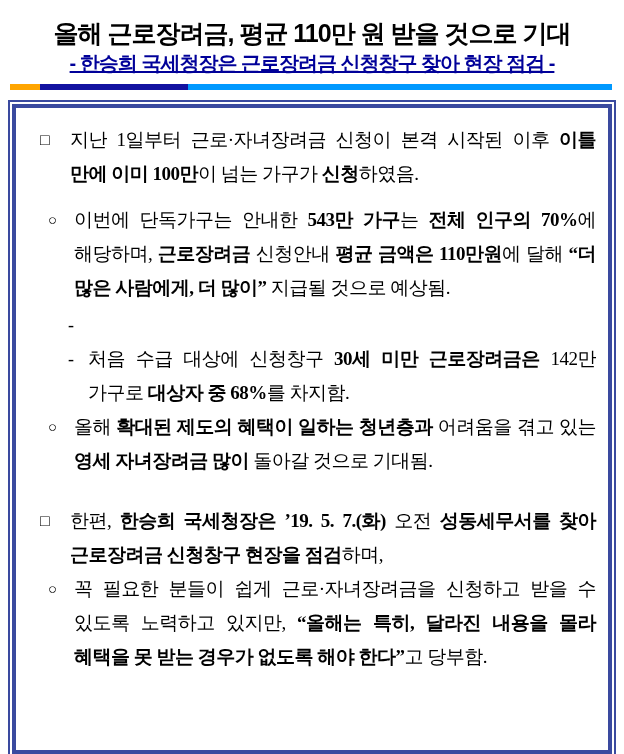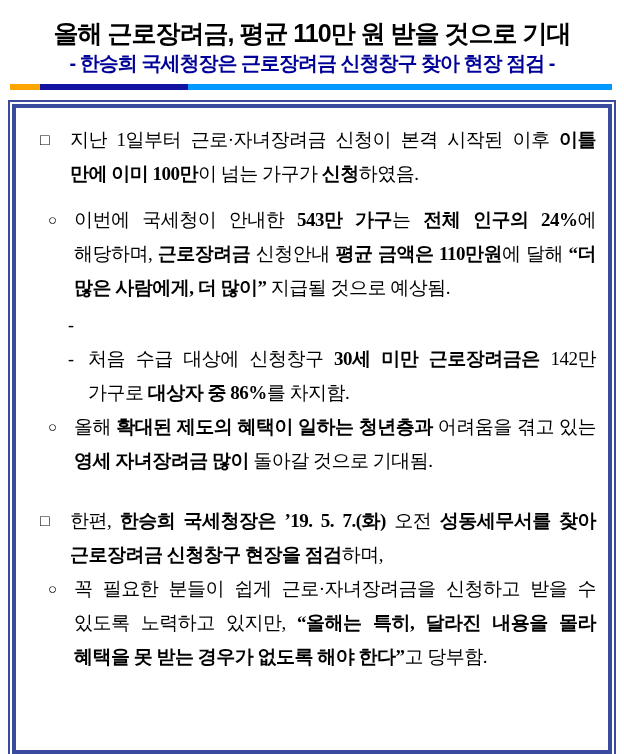--- a/index.html
+++ b/index.html
@@ -82,42 +82,42 @@
   .l3 .marker { width:20px; font-size:18px; }
   .para:nth-child(1) { margin-bottom:12px; }
   .para:nth-child(2) { margin-bottom:3px; }
   .para:nth-child(5) { margin-bottom:26px; }
 </style>
 </head>
 <body>
 
 <div class="page">
   <div class="title">올해 근로장려금, 평균 110만 원 받을 것으로 기대</div>
-  <div class="subtitle" style="color: rgb(0, 0, 153);">- 한승희 국세청장은 근로장려금 신청창구 찾아 현장 점검 -</div>
+  <div class="subtitle" style="color: rgb(0, 0, 153); text-decoration: underline;">- 한승희 국세청장은 근로장려금 신청창구 찾아 현장 점검 -</div>
   <div class="color-bar">
     <div class="seg-orange" style="background: rgb(255, 165, 0);"></div>
     <div class="seg-navy" style="background: rgb(18, 18, 160);"></div>
     <div class="seg-blue" style="background: rgb(0, 153, 255);"></div>
   </div>
   <div class="box-outer" style="border-color: rgb(58, 74, 159);">
     <div class="box-inner" style="border-color: rgb(58, 74, 159);">
         <div class="para l1">
           <span class="marker">□</span>
           <div class="ptext"><span>지난 1일부터 근로·자녀장려금 신청이 본격 시작된 이후 </span><span class="b">이틀 만에 이미 100만</span><span>이 넘는 가구가 </span><span class="b">신청</span><span>하였음.</span></div>
         </div>
         <div class="para l2">
           <span class="marker">○</span>
-          <div class="ptext"><span>이번에 국세청이 안내한 </span><span class="b">543만 가구</span><span>는 </span><span class="b">전체 인구의 24%</span><span>에 해당하며, </span><span class="b">근로장려금</span><span> 신청안내 </span><span class="b">평균 금액은 110만원</span><span>에 달해 </span><span class="b">“더 많은 사람에게, 더 많이”</span><span> 지급될 것으로 예상됨.</span></div>
+          <div class="ptext"><span>이번에 단독가구는 안내한 </span><span class="b">543만 가구</span><span>는 </span><span class="b">전체 인구의 70%</span><span>에 해당하며, </span><span class="b">근로장려금</span><span> 신청안내 </span><span class="b">평균 금액은 110만원</span><span>에 달해 </span><span class="b">“더 많은 사람에게, 더 많이”</span><span> 지급될 것으로 예상됨.</span></div>
         </div>
         <div class="para l3">
           <span class="marker">-</span>
         </div>
         <div class="para l3">
           <span class="marker">-</span>
-          <div class="ptext"><span>처음 수급 대상에 신청창구 </span><span class="b">30세 미만 근로장려금은</span><span> 142만 가구로 </span><span class="b">대상자 중 86%</span><span>를 차지함.</span></div>
+          <div class="ptext"><span>처음 수급 대상에 신청창구 </span><span class="b">30세 미만 근로장려금은</span><span> 142만 가구로 </span><span class="b">대상자 중 68%</span><span>를 차지함.</span></div>
         </div>
         <div class="para l2">
           <span class="marker">○</span>
           <div class="ptext"><span>올해 </span><span class="b">확대된 제도의 혜택이 일하는 청년층과</span><span> 어려움을 겪고 있는 </span><span class="b">영세 자녀장려금 많이</span><span> 돌아갈 것으로 기대됨.</span></div>
         </div>
         <div class="para l1">
           <span class="marker">□</span>
           <div class="ptext"><span>한편, </span><span class="b">한승희 국세청장은 ’19. 5. 7.(화)</span><span> 오전 </span><span class="b">성동세무서를 찾아 근로장려금 신청창구 현장을 점검</span><span>하며,</span></div>
         </div>
         <div class="para l2">

